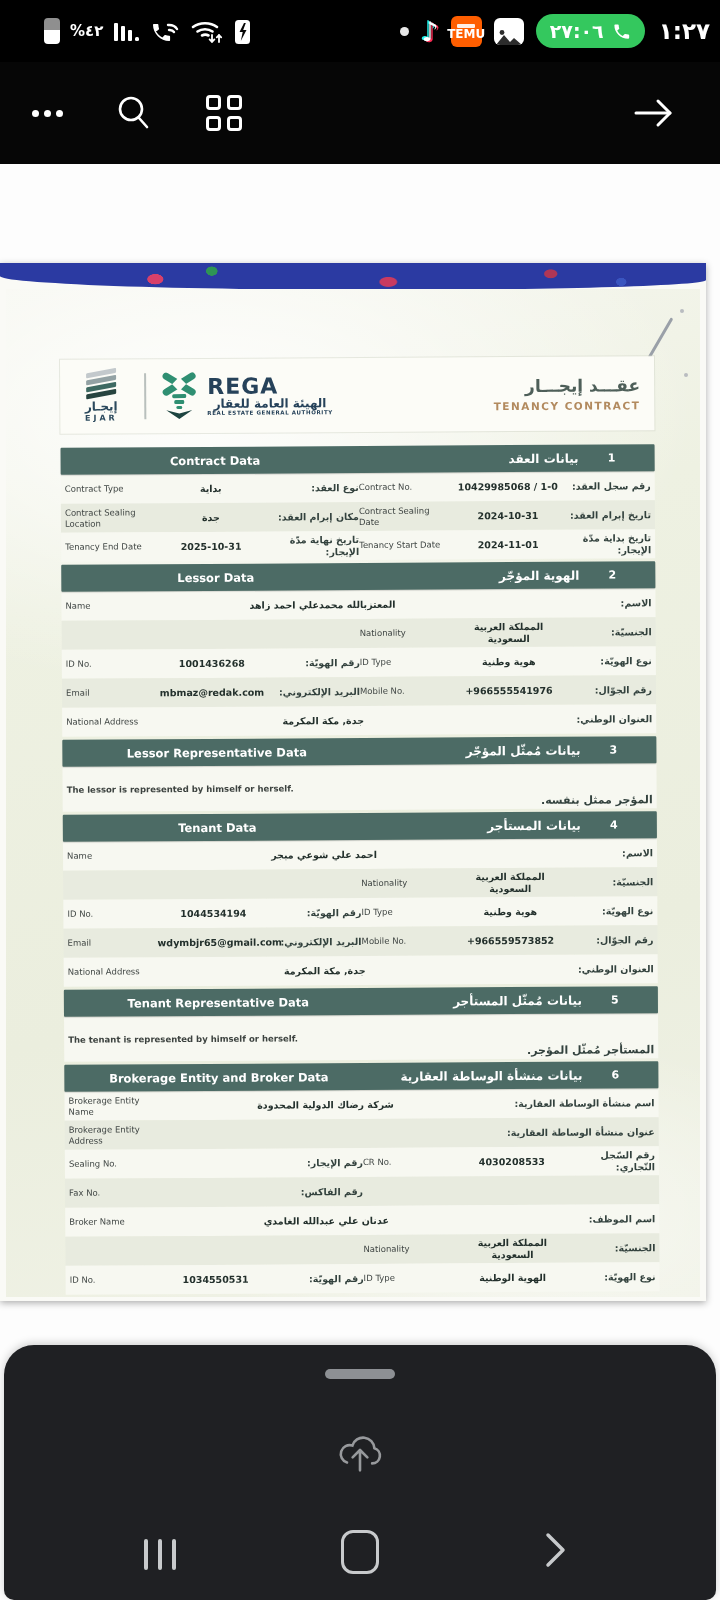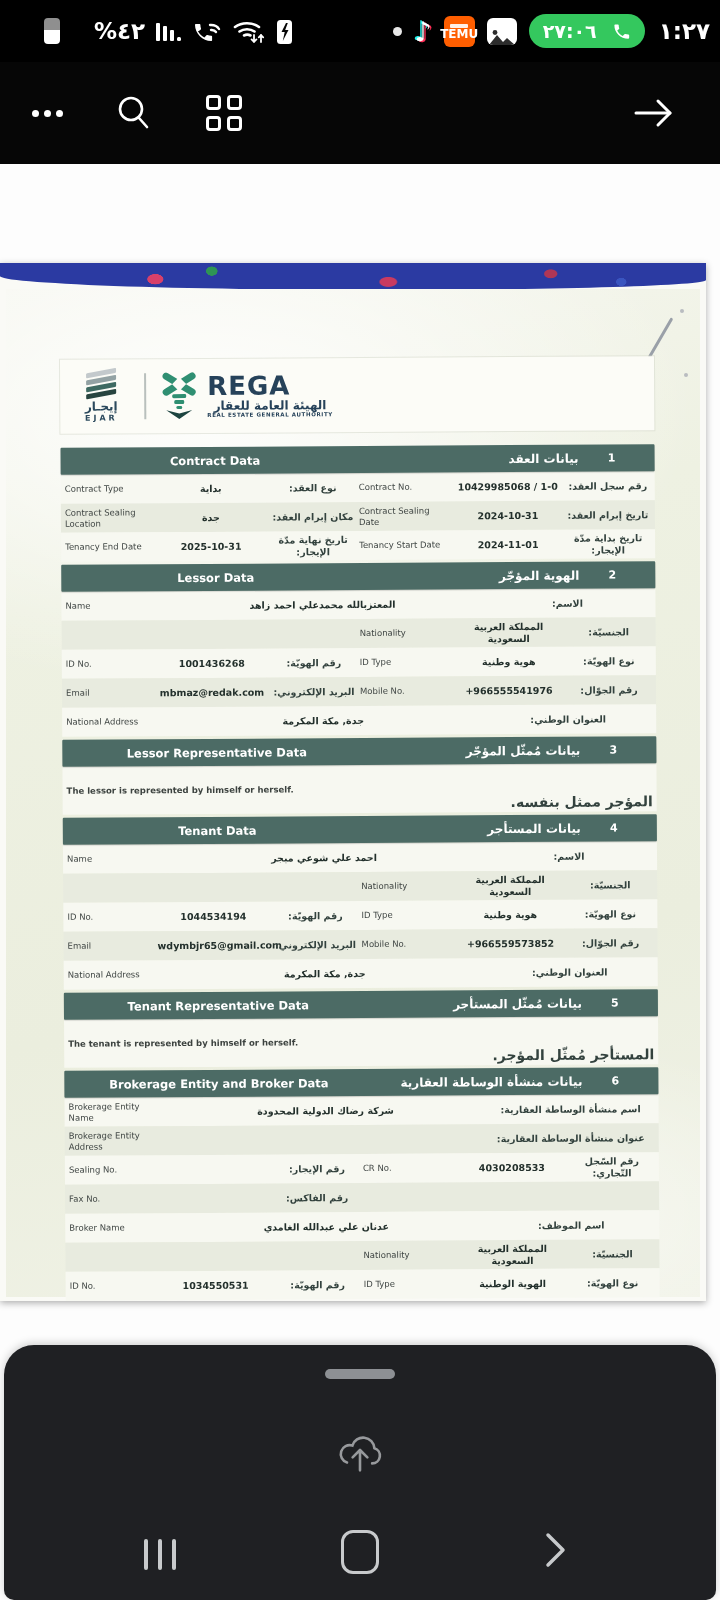--- a/index.html
+++ b/index.html
@@ -7,33 +7,33 @@
        font-family:"DejaVu Sans","Liberation Sans",sans-serif;}
   .screen{position:absolute;inset:0;background:#fdfdfd;}
 
   
   .statusbar{position:absolute;top:0;left:0;right:0;height:62px;background:#000;}
   .sb-left{position:absolute;left:44px;top:0;height:62px;display:flex;align-items:center;gap:10px;}
   .sb-right{position:absolute;right:10px;top:0;height:62px;display:flex;align-items:center;gap:12px;}
   .batt{width:16px;height:26px;border-radius:4px;overflow:hidden;display:flex;flex-direction:column;}
   .batt .b-top{flex:0 0 12px;background:#8f8f8f;}
   .batt .b-bot{flex:1;background:#fff;}
-  .sb-text{color:#fff;font-size:23px;font-weight:bold;letter-spacing:0;margin-left:24px;}
+  .sb-text{color:#fff;font-size:15px;font-weight:bold;letter-spacing:0;}
   .sb-time{color:#fff;font-size:23px;font-weight:bold;margin-left:2px;}
   .dot{width:9px;height:9px;border-radius:50%;background:#e8e8e8;}
   .tiktok{color:#fff;font-size:27px;line-height:27px;font-weight:bold;
           text-shadow:-2px -1px 0 #25f4ee,2px 1px 0 #fe2c55;}
   .temu{width:31px;height:31px;border-radius:6px;background:#ff5e00;color:#fff;
         display:flex;flex-direction:column;align-items:center;justify-content:center;}
   .temu .temu-mini{width:18px;height:4px;border-radius:1px;background:#fff;opacity:.9;margin-bottom:2px;}
   .temu .temu-txt{font-size:12px;font-weight:bold;letter-spacing:0;line-height:8px;}
   .gallery{width:30px;height:27px;background:#fff;border-radius:6px;position:relative;overflow:hidden;}
   .gallery .mtn{position:absolute;left:0;right:0;bottom:0;height:16px;}
   .pill{height:34px;border-radius:17px;background:#34c85e;display:flex;align-items:center;
-        gap:15px;padding:0 14px;color:#fff;}
+        gap:8px;padding:0 14px;color:#fff;}
   .pill .p-dur{font-size:19px;font-weight:bold;}
 
   
   .toolbar{position:absolute;top:62px;left:0;right:0;height:102px;background:#060606;}
   .tb-btn{position:absolute;top:0;height:102px;display:flex;align-items:center;justify-content:center;}
   .more-dots{left:22px;width:50px;gap:5px;}
   .more-dots i{width:7px;height:7px;border-radius:50%;background:#fff;display:block;}
   .tb-search{left:108px;width:52px;}
   .tb-grid{left:196px;width:56px;}
   .grid2{display:grid;grid-template-columns:15px 15px;grid-template-rows:15px 15px;gap:6px;}
@@ -65,21 +65,21 @@
   .doc-header{background:#fcfcf7;display:flex;align-items:center;gap:12px;
               padding:8px 10px;min-height:58px;box-shadow:0 0 0 1px rgba(210,214,200,.5);}
   .ejar-logo{display:flex;flex-direction:column;align-items:center;width:62px;}
   .ejar-mark{display:flex;flex-direction:column;gap:2px;margin-bottom:3px;}
   .ejar-mark i{width:30px;height:5px;display:block;transform:skewY(-10deg);border-radius:1px;}
   .ejar-ar{font-size:12px;font-weight:bold;color:#2c4a5e;}
   .ejar-en{font-size:8px;font-weight:bold;letter-spacing:3px;color:#2c4a5e;}
   .vdiv{width:2px;height:46px;background:#b9c0bd;}
   .rega-logo{display:flex;align-items:center;gap:7px;}
   .rega-texts{display:flex;flex-direction:column;line-height:1.05;}
-  .rega-en{font-size:26px;font-weight:bold;color:#26425a;letter-spacing:1px;}
+  .rega-en{font-size:22px;font-weight:bold;color:#26425a;letter-spacing:1px;}
   .rega-ar{font-size:12px;font-weight:bold;color:#26425a;direction:rtl;text-align:center;}
   .rega-sub{font-size:5.5px;font-weight:bold;color:#26425a;letter-spacing:.6px;}
   .doc-title{margin-left:auto;text-align:right;padding-right:4px;}
   .title-ar{font-size:17px;font-weight:bold;color:#4e5f59;direction:rtl;}
   .title-en{font-size:10.5px;font-weight:bold;color:#b28a5e;letter-spacing:1.5px;margin-top:4px;}
 
   
   #sections{margin-top:14px;}
   .sec-bar{position:relative;background:#4c6b65;color:#fff;min-height:27px;margin-top:3px;
            border-radius:1px;box-shadow:0 1px 1px rgba(0,0,0,.15);}
@@ -88,24 +88,24 @@
   .sec-ar{position:absolute;right:76px;top:0;height:27px;display:flex;align-items:center;
           font-size:12px;font-weight:bold;direction:rtl;}
   .sec-num{position:absolute;right:28px;top:0;width:30px;height:27px;display:flex;align-items:center;
            justify-content:center;font-size:11px;font-weight:bold;}
   .row{display:grid;align-items:center;min-height:25px;padding:2px 4px;background:#f7f8f1;}
   .row.shade{background:#e8ebdf;}
   .row.full{grid-template-columns:96px 322px 168px;}
   .row.pair{grid-template-columns:90px 112px 92px 92px 114px 86px;}
   .row .en{font-size:8.5px;color:#414745;text-align:left;line-height:1.2;}
   .row .val{font-size:9.5px;font-weight:bold;color:#23302c;text-align:center;line-height:1.25;}
-  .row .ar{font-size:9.5px;font-weight:bold;color:#33423e;text-align:center;direction:rtl;line-height:1.25;}
+  .row .ar{font-size:9.5px;font-weight:bold;color:#33423e;text-align:right;direction:rtl;line-height:1.25;}
   .row.note{display:flex;justify-content:space-between;align-items:center;min-height:21px;}
   .note-en{font-size:8.5px;font-weight:bold;color:#3c423f;}
-  .note-ar{font-size:14px;font-weight:bold;color:#33423e;direction:rtl;margin-top:28px;}
+  .note-ar{font-size:11px;font-weight:bold;color:#33423e;direction:rtl;margin-top:28px;}
   .page-num{text-align:center;margin-top:38px;font-size:12px;color:#7b8088;letter-spacing:2px;}
 
   
   .sheet{position:absolute;left:4px;right:4px;top:1345px;bottom:0;background:#1f2023;
          border-radius:30px 30px 10px 10px;box-shadow:0 -2px 8px rgba(0,0,0,.18);}
   .handle{position:absolute;top:24px;left:50%;transform:translateX(-50%);
           width:70px;height:10px;border-radius:6px;background:#8d9094;}
   .upload{position:absolute;top:80px;left:50%;transform:translateX(-50%);width:56px;height:56px;
           display:flex;align-items:center;justify-content:center;}
   .nav-recents{position:absolute;left:140px;bottom:30px;display:flex;gap:10px;}
@@ -228,20 +228,24 @@
             <rect x="16" y="28" width="10" height="4" rx="1.5" fill="#2f8f72"></rect>
             <rect x="18" y="34" width="6" height="3" rx="1.5" fill="#2f8f72"></rect>
             <path d="M8 38 L21 47 L34 38 L21 41.5 Z" fill="#1d4440"></path>
           </svg>
           <div class="rega-texts">
             <span class="rega-en">REGA</span>
             <span class="rega-ar">الهيئة العامة للعقار</span>
             <span class="rega-sub">REAL ESTATE GENERAL AUTHORITY</span>
           </div>
         </div>
+        <div class="doc-title">
+          <div class="title-ar">عقـــد إيجـــار</div>
+          <div class="title-en">TENANCY CONTRACT</div>
+        </div>
       </div>
 
       <div id="sections">
           <div class="sec-bar">
             <span class="sec-en">Contract Data</span>
             <span class="sec-ar">بيانات العقد</span>
             <span class="sec-num">1</span>
           </div>
           <div class="row pair">
             <span class="en">Contract Type</span>

